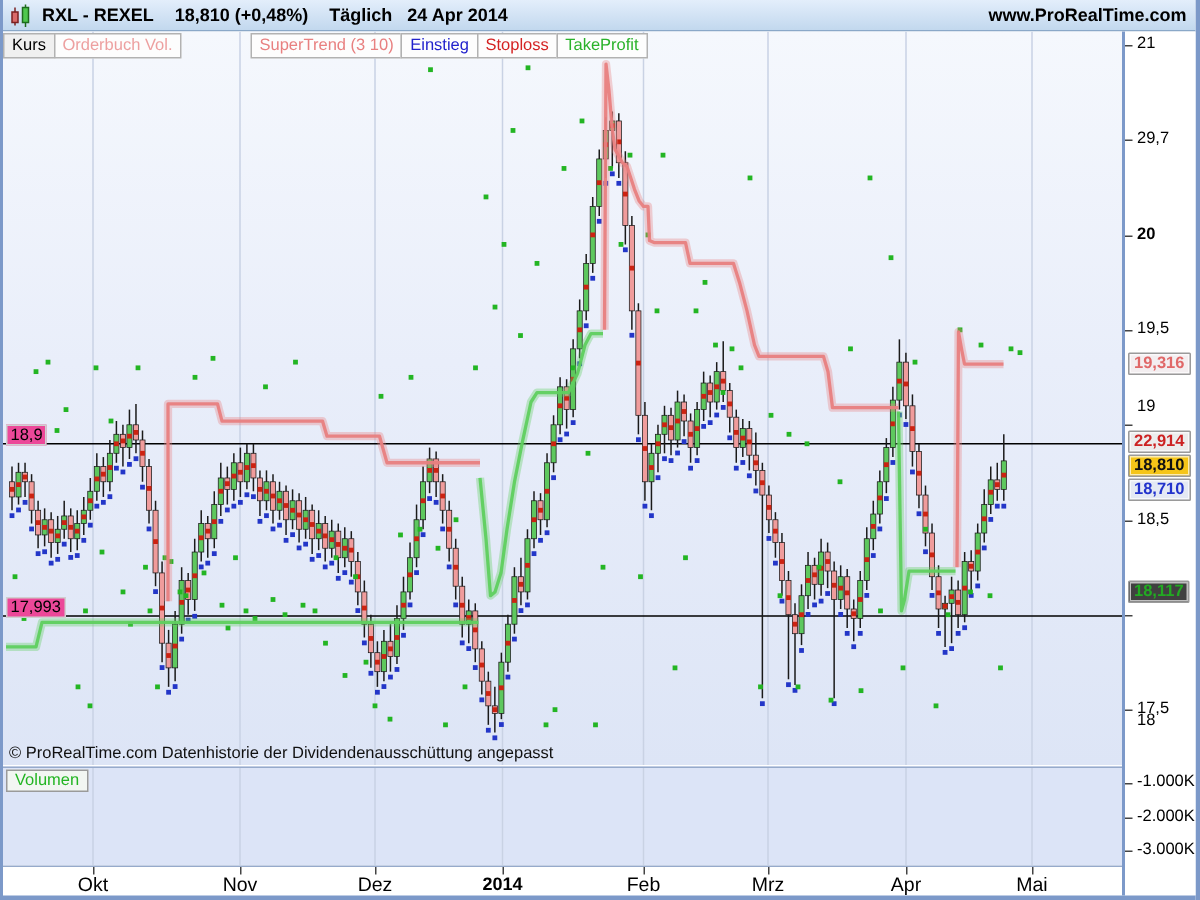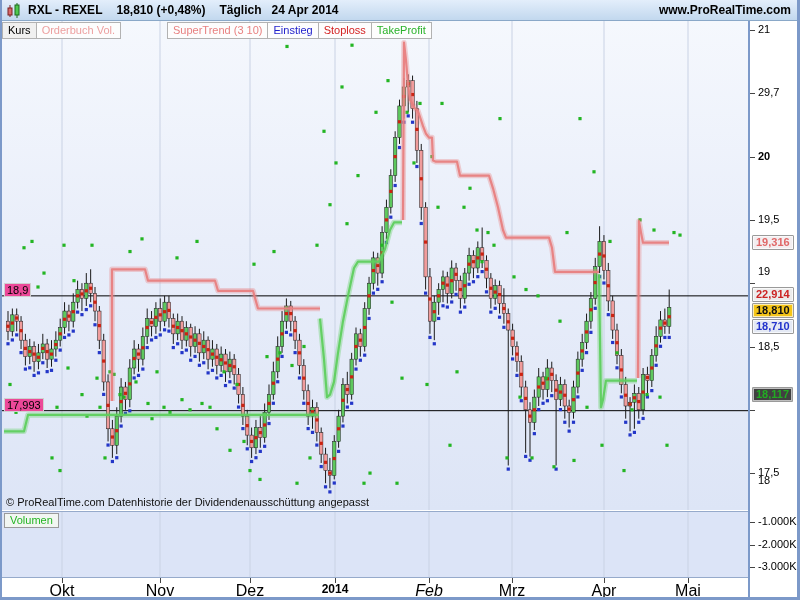--- a/index.html
+++ b/index.html
@@ -28,21 +28,21 @@
   #right-axis{position:absolute;left:746px;top:21px;width:54px;height:576px;background:#fff;
     border-left:2px solid #7c99c9;box-sizing:border-box;}
   .ytick{position:absolute;left:8px;font-size:11px;color:#000;white-space:nowrap;}
   .ytick.bold{font-weight:bold;}
   .ydash{position:absolute;left:0;width:5px;height:1px;background:#444;}
   .hlbox{position:absolute;left:2px;font-size:11px;font-weight:bold;padding:0 3px;
     border:1px solid #9a9a9a;border-radius:1px;box-shadow:inset 0 0 0 1px #ffffffaa;line-height:13px;}
   
   #time-axis{position:absolute;left:0;top:577px;width:746px;height:20px;background:#fff;
     border-top:1px solid #96aacb;}
-  .xlab{position:absolute;top:4px;transform:translateX(-50%);font-size:16px;color:#000;}
+  .xlab{position:absolute;top:4px;transform:translateX(-50%);font-size:13px;color:#000;}
   .xlab.bold{font-weight:bold;font-size:12px;}
   .xdash{position:absolute;top:0;width:1px;height:5px;background:#444;}
   #bottom-strip{position:absolute;left:0;top:597px;width:800px;height:3px;background:#7c99c9;}
   
   .lvl-label{position:absolute;font-size:11px;color:#000;background:#ec4899;padding:0 2px;
     border:1px solid #cfcfcf;line-height:12px;z-index:20;}
   #copyright{position:absolute;left:4px;top:496px;font-size:11px;color:#111;z-index:20;white-space:nowrap;}
   #volumen-tab{position:absolute;left:2px;top:513px;font-size:11px;padding:0 5px 1px 5px;
     border:1px solid #9a9a9a;background:#f2f6f2;z-index:20;}
 </style>
@@ -871,21 +871,21 @@
   <div id="time-axis">
       <span class="xdash" style="left: 60px;"></span>
       <span class="xlab" style="left: 60px;">Okt</span>
       <span class="xdash" style="left: 158px;"></span>
       <span class="xlab" style="left: 158px;">Nov</span>
       <span class="xdash" style="left: 248px;"></span>
       <span class="xlab" style="left: 248px;">Dez</span>
       <span class="xdash" style="left: 333px;"></span>
       <span class="xlab bold" style="left: 333px;">2014</span>
       <span class="xdash" style="left: 427px;"></span>
-      <span class="xlab" style="left: 427px; font-style: italic;">Feb</span>
+      <span class="xlab" style="left: 427px;">Feb</span>
       <span class="xdash" style="left: 510px;"></span>
       <span class="xlab" style="left: 510px;">Mrz</span>
       <span class="xdash" style="left: 602px;"></span>
       <span class="xlab" style="left: 602px;">Apr</span>
       <span class="xdash" style="left: 686px;"></span>
       <span class="xlab" style="left: 686px;">Mai</span>
     </div>
   <div id="bottom-strip"></div>
 
 <div class="lvl-label" style="left: 2px; top: 282.86px;">18,9</div>

